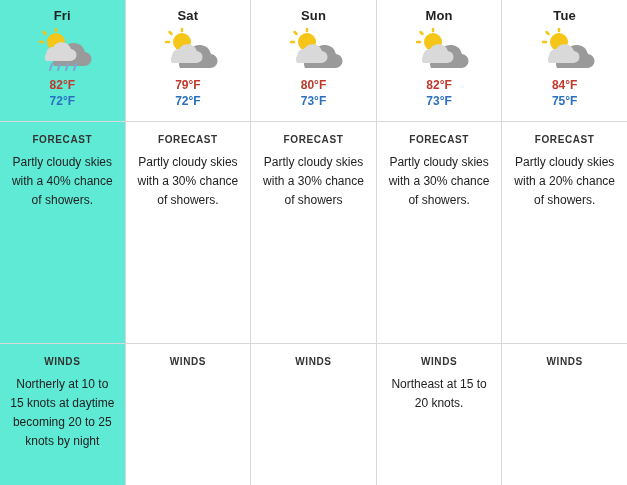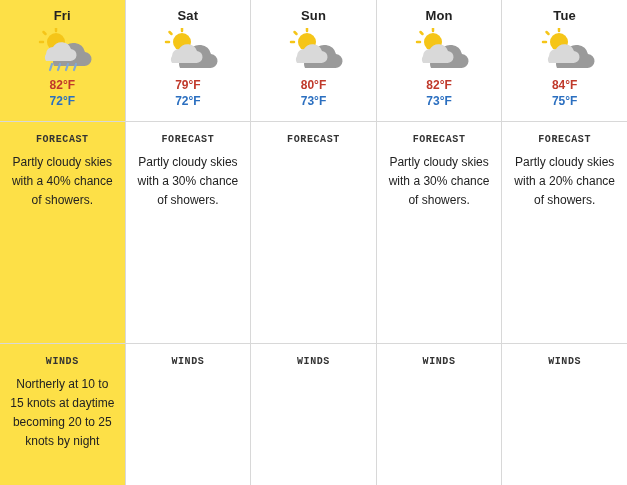--- a/index.html
+++ b/index.html
@@ -26,21 +26,21 @@
     border-right: 1px solid #d8d8d8;
     display: flex;
     flex-direction: column;
     align-items: center;
     padding-top: 8px;
   }
   .day-col:last-child {
     border-right: none;
   }
   .day-col.highlight {
-    background: #fde047;
+    background: #5eead4;
   }
   .day-name {
     font-size: 13px;
     font-weight: bold;
     color: #222222;
     letter-spacing: 0.2px;
     margin-bottom: 4px;
   }
   .icon-wrap {
     height: 46px;
@@ -68,21 +68,20 @@
     background: #d8d8d8;
     margin: 6px 0 0 0;
   }
   .section-label {
     font-size: 10px;
     font-weight: bold;
     color: #333333;
     letter-spacing: 0.6px;
     margin-top: 12px;
     margin-bottom: 8px;
-    font-family: Liberation Mono, monospace;
   }
   .section-text {
     font-size: 12px;
     color: #222222;
     line-height: 19px;
     text-align: center;
     padding: 0 10px;
     box-sizing: border-box;
     width: 100%;
   }
@@ -183,20 +182,21 @@
         </g>
         <path d="M22 32 a9 9 0 0 1 9 -9 a12 12 0 0 1 22 3 a7 7 0 0 1 -1 14 H22 a9 9 0 0 1 0 -8 z" fill="#9a9a9a"></path>
         <path d="M14 28 a7 7 0 0 1 7 -7 a10 10 0 0 1 18 2 a6 6 0 0 1 -1 12 H14 a6.5 6.5 0 0 1 0 -7 z" fill="#d9d9d9"></path>
       </svg>
     </div>
     <div class="temp-hi">80°F</div>
     <div class="temp-lo">73°F</div>
     <div class="divider"></div>
     <div class="forecast-block">
       <div class="section-label">FORECAST</div>
+      <div class="section-text">Partly cloudy skies with a 30% chance of showers</div>
     </div>
     <div class="winds-block">
       <div class="divider"></div>
       <div class="section-label">WINDS</div>
     </div>
   </div>
 
   <div class="day-col">
     <div class="day-name">Mon</div>
     <div class="icon-wrap">
@@ -214,20 +214,21 @@
     <div class="temp-hi">82°F</div>
     <div class="temp-lo">73°F</div>
     <div class="divider"></div>
     <div class="forecast-block">
       <div class="section-label">FORECAST</div>
       <div class="section-text">Partly cloudy skies with a 30% chance of showers.</div>
     </div>
     <div class="winds-block">
       <div class="divider"></div>
       <div class="section-label">WINDS</div>
+      <div class="section-text">Northeast at 15 to 20 knots.</div>
     </div>
   </div>
 
   <div class="day-col">
     <div class="day-name">Tue</div>
     <div class="icon-wrap">
       <svg width="60" height="44" viewBox="0 0 60 44">
         <circle cx="24" cy="14" r="9" fill="#f5c518"></circle>
         <g stroke="#f5c518" stroke-width="2.5" stroke-linecap="round">
           <line x1="24" y1="0.5" x2="24" y2="3"></line>

